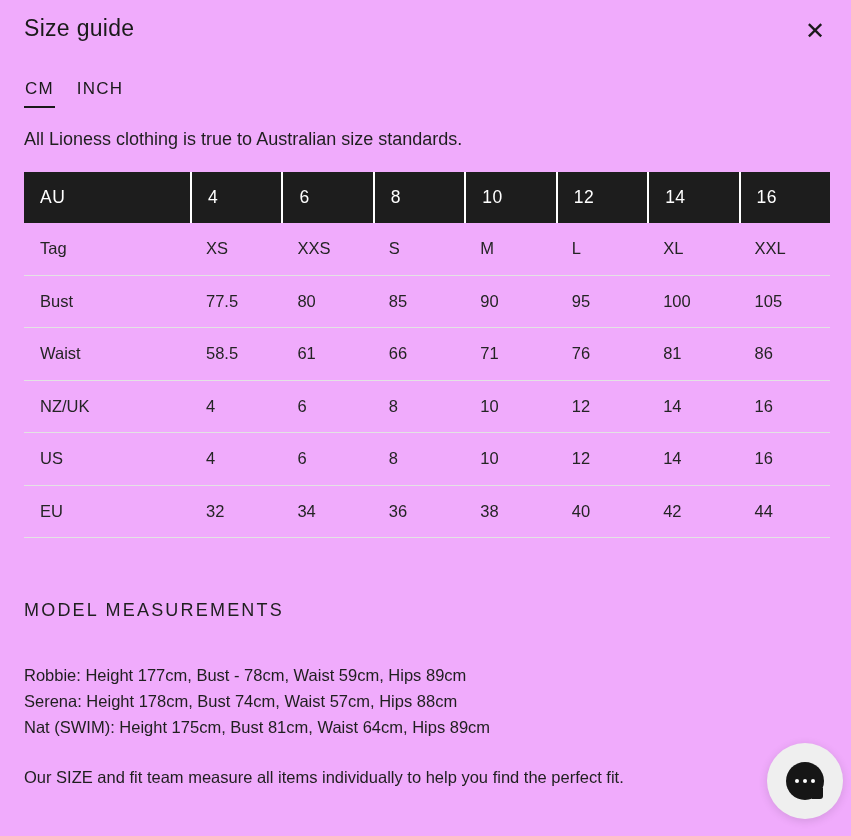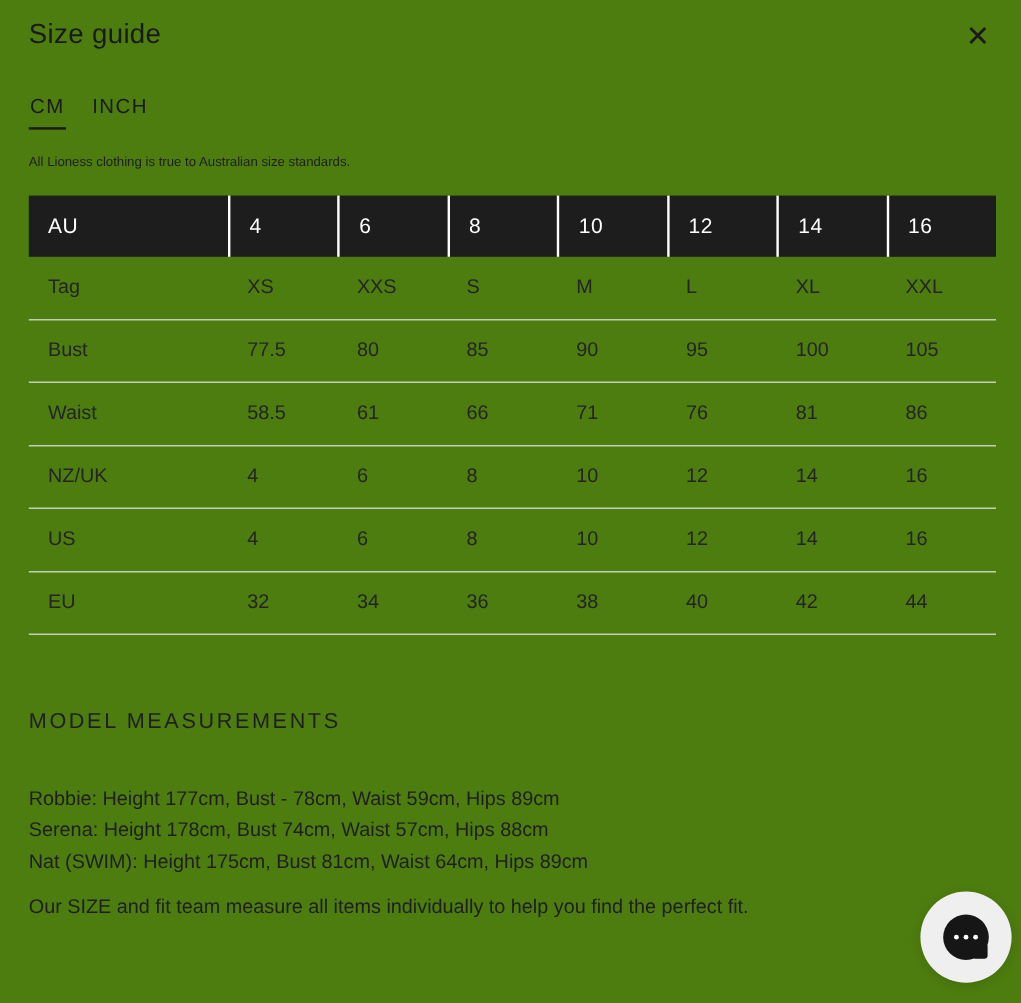--- a/index.html
+++ b/index.html
@@ -2,21 +2,21 @@
 <html><head>
 <meta charset="utf-8">
 <style>
   * { margin: 0; padding: 0; box-sizing: border-box; }
   html, body { width: 851px; height: 836px; background: #ffffff; overflow: hidden; }
   body {
     font-family: "Liberation Sans", sans-serif;
     color: #1f1f1f;
     position: relative;
   }
-  .modal { width: 851px; height: 836px; background: #4d7c0f; }
+  .modal { width: 851px; height: 836px; background: #f0abfc; }
 
   
   .modal-header {
     display: flex; justify-content: space-between; align-items: flex-start;
     padding: 15px 24px 0 24px;
   }
   .modal-title {
     font-size: 23px; font-weight: 500; letter-spacing: 0.3px; color: #1a1a1a;
   }
   .close-btn {
@@ -29,21 +29,21 @@
   .tabs { display: flex; gap: 21px; padding: 0 24px; margin-top: 32px; }
   .tab {
     background: none; border: none; cursor: pointer;
     font-family: "Liberation Sans", sans-serif;
     font-size: 17px; font-weight: 500; letter-spacing: 1.2px; color: #1a1a1a;
     padding: 0 1px 7px 1px; border-bottom: 2px solid transparent;
   }
   .tab.active { border-bottom-color: #1a1a1a; }
 
   
-  .intro { padding: 0 24px; margin-top: 21px; font-size: 11px; color: #1f1f1f; }
+  .intro { padding: 0 24px; margin-top: 21px; font-size: 18px; color: #1f1f1f; }
 
   
   .size-table { margin: 22px 21px 0 24px; width: 806px; }
   .grid-row { display: grid; grid-template-columns: 166px repeat(7, 1fr); }
   .grid-row.head { background: #1d1d1d; height: 51px; text-align: center; }
   .hcell {
     color: #ffffff; font-size: 17.5px; font-weight: 500; letter-spacing: 0.5px;
     display: flex; align-items: center; padding-left: 16px;
   }
   .hcell + .hcell { border-left: 2px solid #ffffff; }
@@ -53,21 +53,21 @@
     font-size: 16.5px; color: #242424;
   }
 
   
   .mm-heading {
     padding: 0 24px; margin-top: 62px;
     font-size: 18px; font-weight: 500; letter-spacing: 2.2px; color: #1f1f1f;
   }
   .mm-lines { padding: 0 24px; margin-top: 41px; }
   .mm-line { font-size: 16.5px; line-height: 26px; color: #1f1f1f; }
-  .fit-note { padding: 0 24px; margin-top: 16px; font-size: 16.5px; color: #1f1f1f; }
+  .fit-note { padding: 0 24px; margin-top: 28px; font-size: 16.5px; color: #1f1f1f; }
 
   
   .chat-launcher {
     position: absolute; right: 8px; bottom: 17px;
     width: 76px; height: 76px; border-radius: 50%;
     background: #efefef; border: none; cursor: pointer;
     box-shadow: 0 2px 10px rgba(0,0,0,0.12);
     display: flex; align-items: center; justify-content: center;
   }
   .chat-icon { position: relative; width: 38px; height: 38px; }

